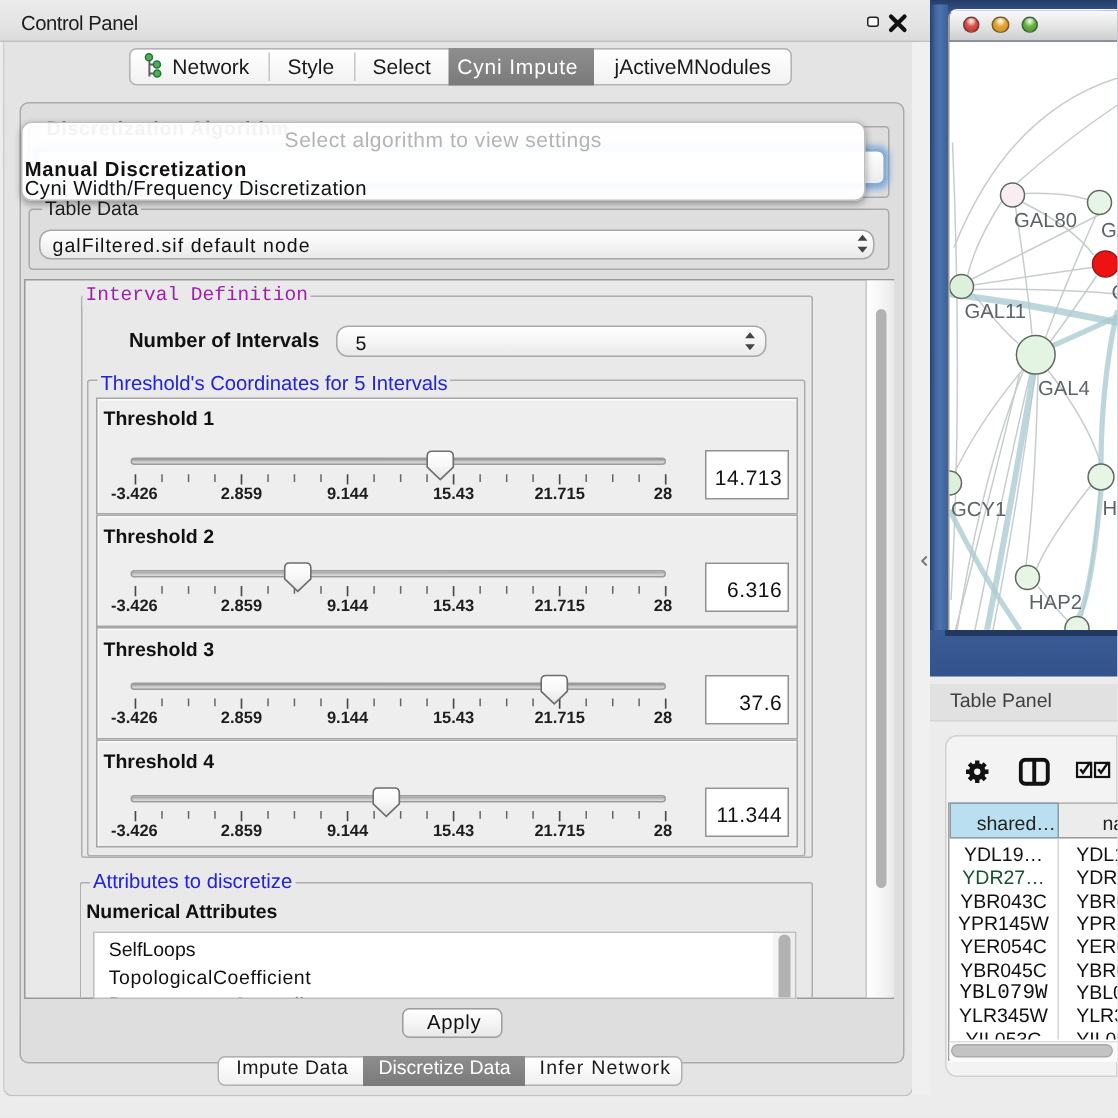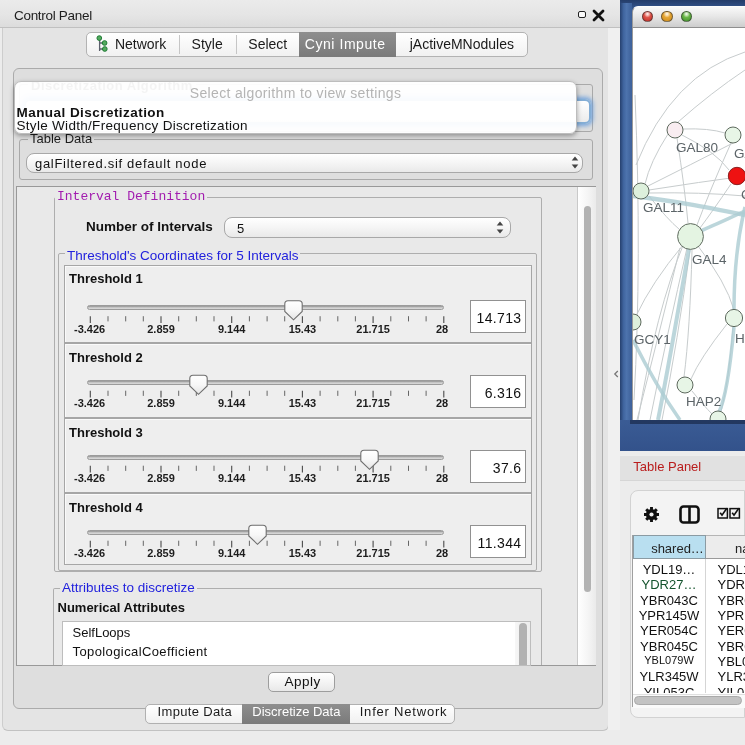--- a/index.html
+++ b/index.html
@@ -295,21 +295,21 @@
     <text x="676" y="151.5" font-size="13.5" fill="#5c6468" font-family="Liberation Sans">GAL80</text>
     <text x="734" y="158" font-size="13.5" fill="#5c6468" font-family="Liberation Sans">GAL</text>
     <text x="741" y="199" font-size="13.5" fill="#5c6468" font-family="Liberation Sans">C</text>
     <text x="643" y="212" font-size="13.5" fill="#5c6468" font-family="Liberation Sans">GAL11</text>
     <text x="692" y="263.5" font-size="13.5" fill="#5c6468" font-family="Liberation Sans">GAL4</text>
     <text x="634" y="344" font-size="13.5" fill="#5c6468" font-family="Liberation Sans">GCY1</text>
     <text x="735" y="343" font-size="13.5" fill="#5c6468" font-family="Liberation Sans">H</text>
     <text x="686" y="406" font-size="13.5" fill="#5c6468" font-family="Liberation Sans">HAP2</text>
   </svg>
 <div class="abs" style="left:620px;top:455px;width:125px;height:26px;background:#e1e1e1;border-top:1px solid #ededed;border-bottom:1px solid #d6d6d6;box-sizing:border-box;"></div>
-<div class="lbl" style="left:633.3px;top:459.3px;font-size:13px;color:#b91c1c;">Table Panel</div>
+<div class="lbl" style="left:633.3px;top:459.3px;font-size:13px;color:#404040;">Table Panel</div>
 <div class="abs" style="left:630px;top:490px;width:115px;height:228px;background:#f3f3f3;border:1px solid #d2d2d2;border-radius:8px 0 0 8px;box-sizing:border-box;"></div>
 <svg class="abs" style="left:643px;top:505.5px" width="17" height="17" viewBox="0 0 17 17">
     <g fill="#111">
       <circle cx="8.5" cy="8.5" r="5.6"></circle>
       <g stroke="#111" stroke-width="2.9">
         <path d="M8.5 1 V4 M8.5 13 V16 M1 8.5 H4 M13 8.5 H16"></path>
         <path d="M3.2 3.2 L5.4 5.4 M11.6 11.6 L13.8 13.8 M13.8 3.2 L11.6 5.4 M5.4 11.6 L3.2 13.8"></path>
       </g>
       <circle cx="8.5" cy="8.5" r="2.1" fill="#f3f3f3"></circle>
     </g>
@@ -338,25 +338,25 @@
     <div style="position:absolute;left:0;top:18.3px;width:73px;text-align:center;font-size:13px;color:#14532d;white-space:nowrap;">YDR27…</div>
     <div style="position:absolute;left:85px;top:18.3px;font-size:13px;color:#111;white-space:nowrap;">YDR27</div>
     <div style="position:absolute;left:0;top:33.7px;width:73px;text-align:center;font-size:13px;color:#111;white-space:nowrap;">YBR043C</div>
     <div style="position:absolute;left:85px;top:33.7px;font-size:13px;color:#111;white-space:nowrap;">YBR04</div>
     <div style="position:absolute;left:0;top:49.0px;width:73px;text-align:center;font-size:13px;color:#111;white-space:nowrap;">YPR145W</div>
     <div style="position:absolute;left:85px;top:49.0px;font-size:13px;color:#111;white-space:nowrap;">YPR14</div>
     <div style="position:absolute;left:0;top:64.3px;width:73px;text-align:center;font-size:13px;color:#111;white-space:nowrap;">YER054C</div>
     <div style="position:absolute;left:85px;top:64.3px;font-size:13px;color:#111;white-space:nowrap;">YER05</div>
     <div style="position:absolute;left:0;top:79.7px;width:73px;text-align:center;font-size:13px;color:#111;white-space:nowrap;">YBR045C</div>
     <div style="position:absolute;left:85px;top:79.7px;font-size:13px;color:#111;white-space:nowrap;">YBR04</div>
-    <div style="position:absolute;left:0;top:95.0px;width:73px;text-align:center;font-size:11px;color:#111;white-space:nowrap;">YBL079W</div>
+    <div style="position:absolute;left:0;top:95.0px;width:73px;text-align:center;font-size:14px;color:#111;white-space:nowrap;font-family:Liberation Mono, monospace;">YBL079W</div>
     <div style="position:absolute;left:85px;top:95.0px;font-size:13px;color:#111;white-space:nowrap;">YBL07</div>
     <div style="position:absolute;left:0;top:110.3px;width:73px;text-align:center;font-size:13px;color:#111;white-space:nowrap;">YLR345W</div>
     <div style="position:absolute;left:85px;top:110.3px;font-size:13px;color:#111;white-space:nowrap;">YLR34</div>
     <div style="position:absolute;left:0;top:125.6px;width:73px;text-align:center;font-size:13px;color:#111;white-space:nowrap;">YIL053C</div>
     <div style="position:absolute;left:85px;top:125.6px;font-size:13px;color:#111;white-space:nowrap;">YIL05</div>
   </div>
 <div class="abs" style="left:632.5px;top:693.5px;width:112.5px;height:13.5px;background:#fafafa;border-top:1px solid #e0e0e0;"></div>
 <div class="abs" style="left:634px;top:696.3px;width:108px;height:8.5px;background:#c3c3c3;border:1px solid #aaaaaa;border-radius:4.5px;box-sizing:border-box;"></div>
 <div class="abs" style="left:14px;top:80.5px;width:563px;height:53.5px;background:rgba(255,255,255,0.95);border:1px solid #bdbdbd;border-radius:7px;box-sizing:border-box;box-shadow:0 2px 5px rgba(0,0,0,0.35);z-index:50;"></div>
 <div class="lbl" style="left:14px;top:85px;width:563px;text-align:center;font-size:14px;letter-spacing:0.35px;color:#b4b4b4;z-index:51;">Select algorithm to view settings</div>
 <div class="lbl" style="left:16.5px;top:104.5px;font-size:13.5px;font-weight:bold;letter-spacing:0.45px;color:#111;z-index:51;">Manual Discretization</div>
-<div class="lbl" style="left:16.5px;top:118.3px;font-size:13.5px;letter-spacing:0.3px;color:#111;z-index:51;">Style Width/Frequency Discretization</div>
+<div class="lbl" style="left:16.5px;top:118.3px;font-size:13.5px;letter-spacing:0.3px;color:#111;z-index:51;">Cyni Width/Frequency Discretization</div>
 
 </body></html>

